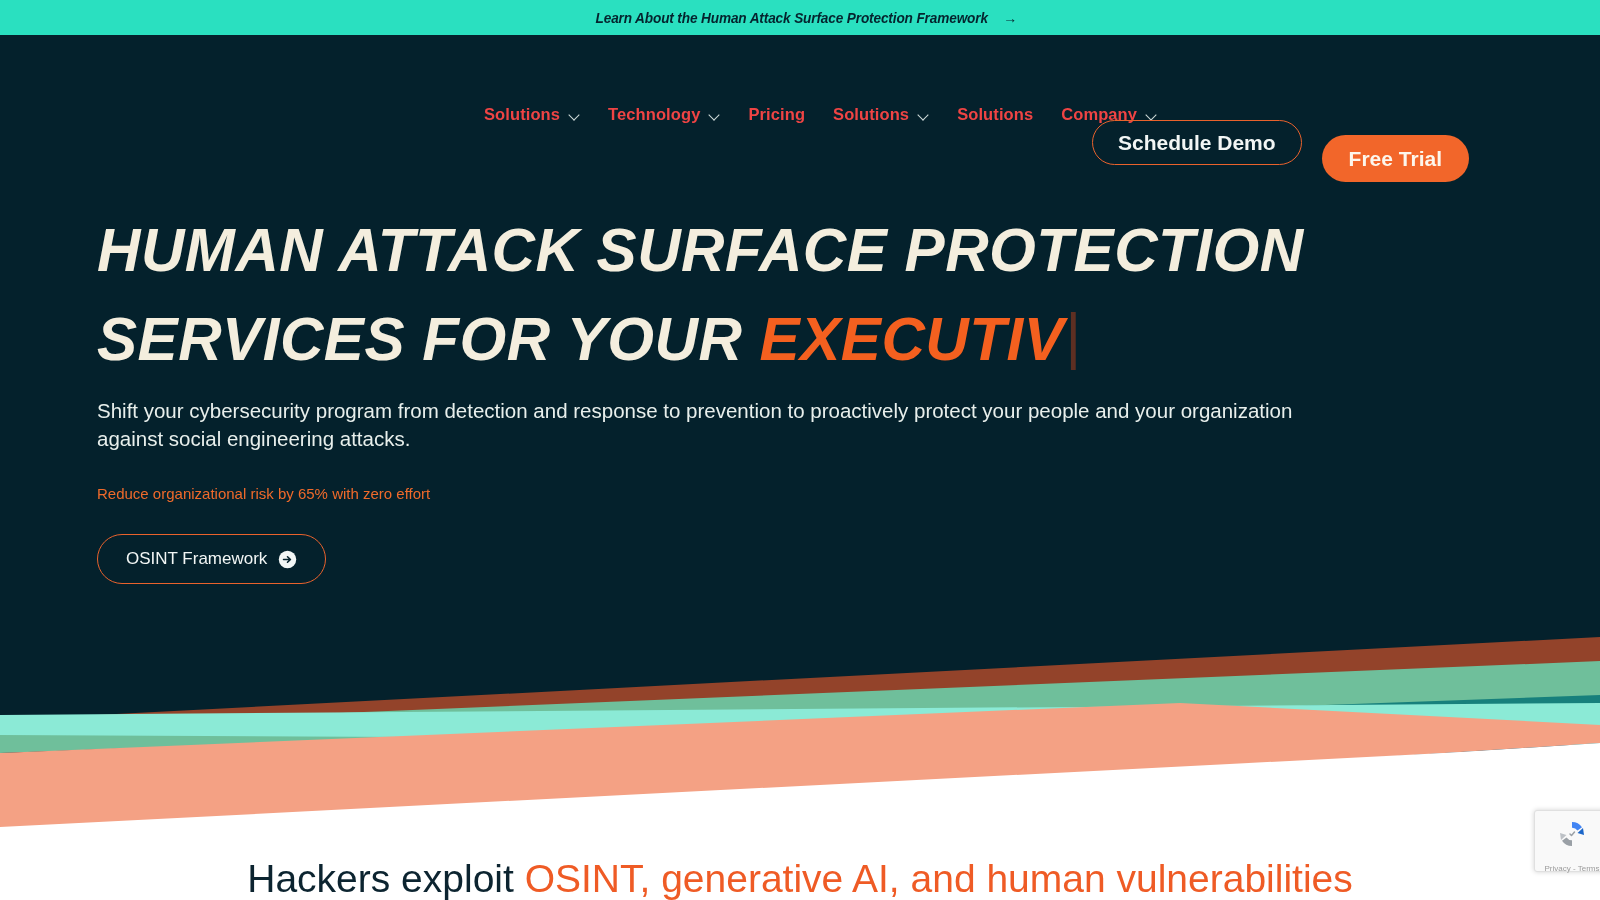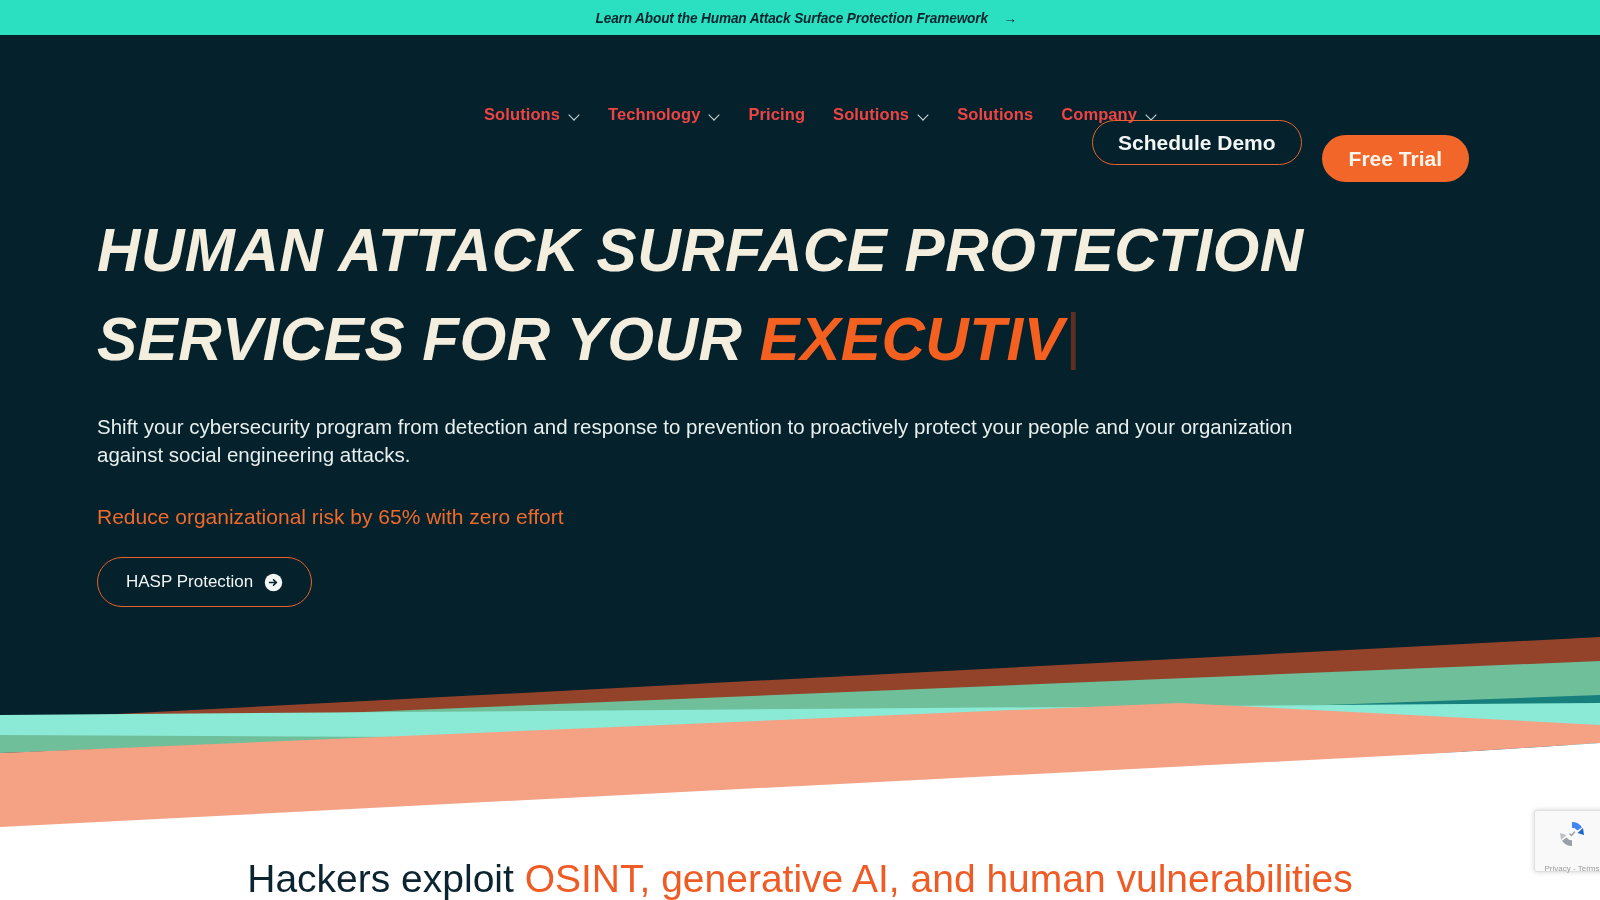--- a/index.html
+++ b/index.html
@@ -174,30 +174,30 @@
     display: inline-block;
     width: 5px;
     height: 58px;
     background: #5e2f22;
     vertical-align: -10px;
     margin-left: 7px;
     transform: skewX(0deg);
   }
 
   .subcopy {
-    margin-top: 30px;
+    margin-top: 14px;
     font-size: 20.5px;
     line-height: 28px;
     color: #e8efec;
     max-width: 1215px;
     font-weight: normal;
   }
   .risk-line {
-    margin-top: 35px;
-    font-size: 21px;
+    margin-top: 28px;
+    font-size: 15px;
     color: #ef6a2b;
     line-height: 26px;
   }
   .cta-btn {
     margin-top: 27px;
     display: inline-flex;
     align-items: center;
     gap: 11px;
     border: 1.6px solid #e9622c;
     border-radius: 999px;
@@ -337,21 +337,21 @@
 
     <div class="headline">
       <span>SERVICES FOR YOUR </span><span class="hl-accent">EXECUTIV</span><span class="type-caret"></span>
     </div>
 
     <p class="subcopy">Shift your cybersecurity program from detection and response to prevention to proactively protect your people and your organization against social engineering attacks.</p>
 
     <p class="risk-line">Reduce organizational risk by 65% with zero effort</p>
 
     <button class="cta-btn">
-      <span>HASP Protection</span>
+      <span>OSINT Framework</span>
       <span class="arrow-circle">
         <svg viewBox="0 0 24 24" width="19" height="19" xmlns="http://www.w3.org/2000/svg">
           <circle cx="12" cy="12" r="11" fill="#f2f6f5"></circle>
           <path d="M7 12 H15 M12 8.5 L15.7 12 L12 15.5" fill="none" stroke="#04212c" stroke-width="2" stroke-linecap="round" stroke-linejoin="round"></path>
         </svg>
       </span>
     </button>
 
   </div>
 </div>

